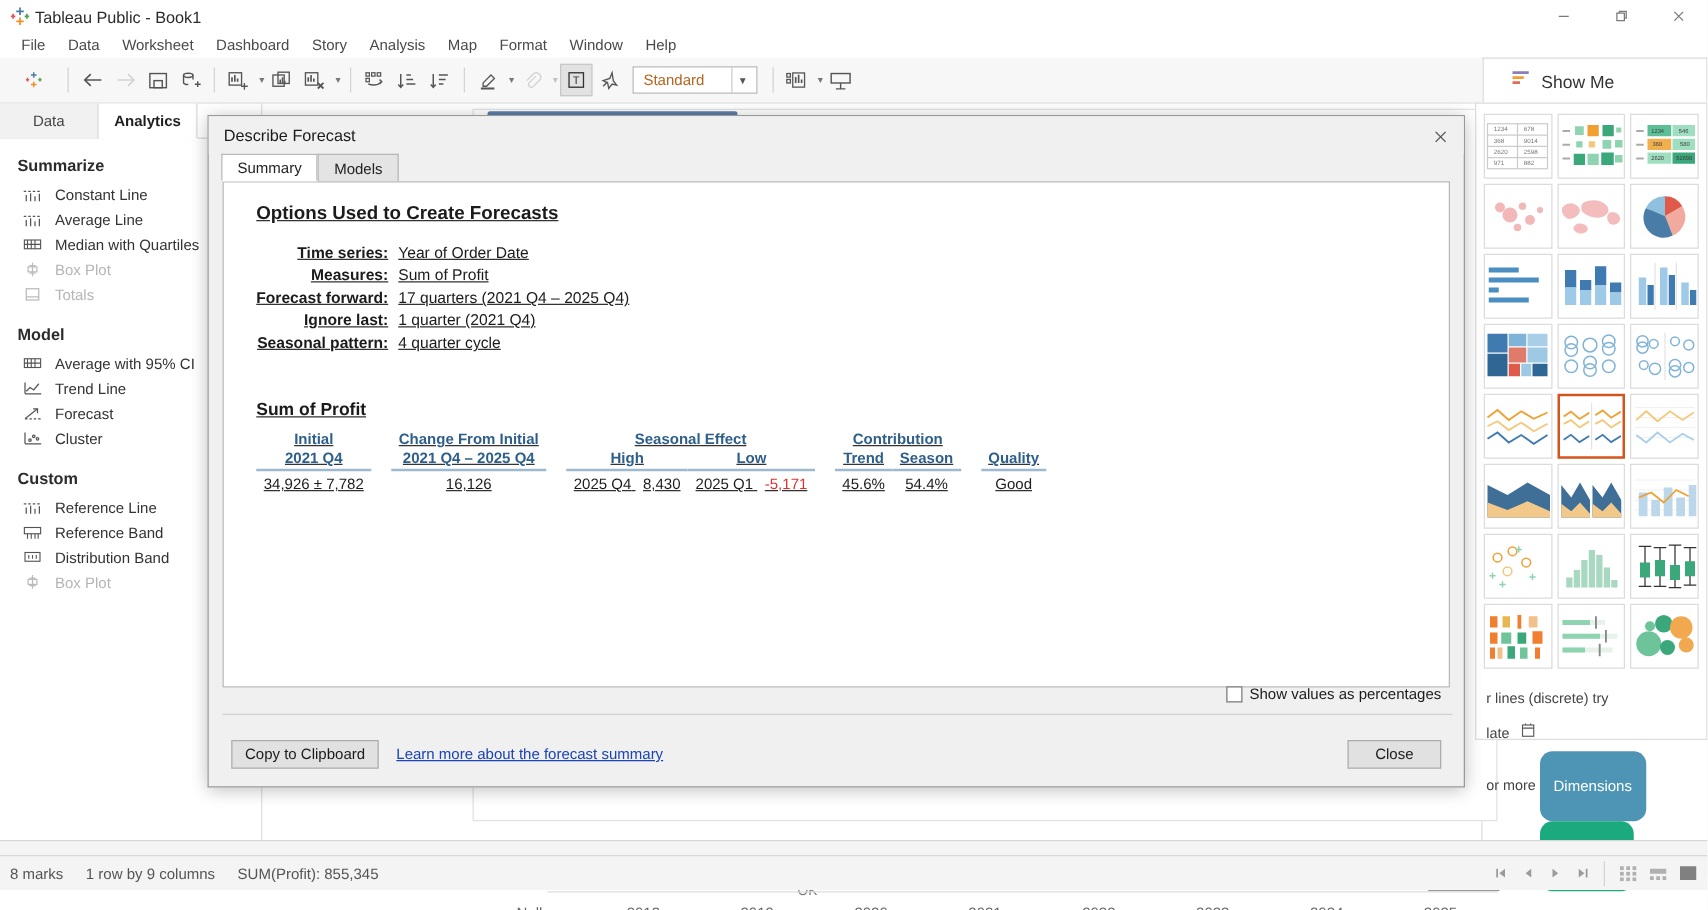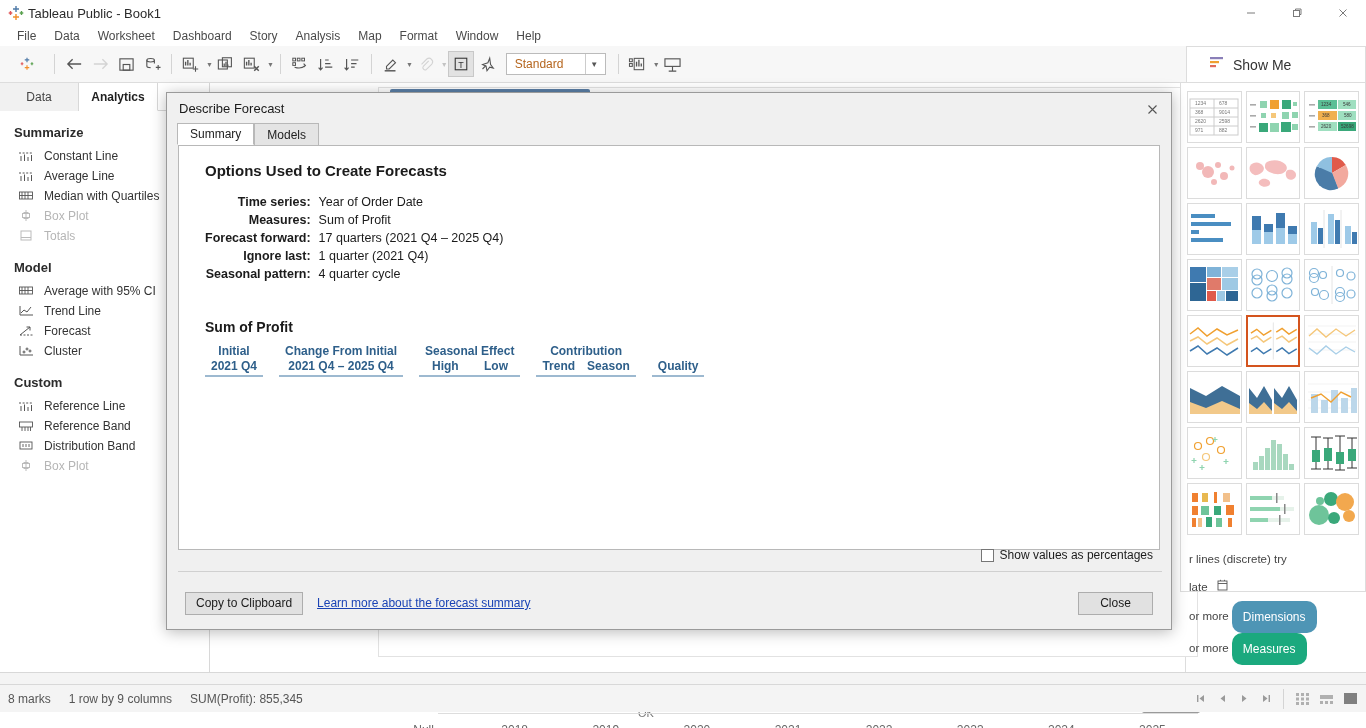--- a/index.html
+++ b/index.html
@@ -112,21 +112,21 @@
     background: #fff; border: 1px solid #ddd; padding: 8px 6px;
   }
   .sm-grid { display: grid; grid-template-columns: repeat(3, 1fr); gap: 4px; }
   .sm-cell {
     height: 52px; border: 1px solid #dcdcdc; background: #fff;
     display: flex; align-items: center; justify-content: center; overflow: hidden;
   }
   .sm-cell.sel { border: 2px solid #d4541e; }
   .sm-text { margin-top: 10px; font-size: 11.5px; color: #444; line-height: 28px; padding-left: 2px; }
   .pill {
-    display: inline-block; color: #fff; border-radius: 10px; padding: 2px 11px;
+    display: inline-block; color: #fff; border-radius: 10px; padding: 14px 11px;
     font-size: 12px; vertical-align: middle;
   }
   .pill.dim { background: #4e95b5; }
   .pill.mea { background: #1ba97e; }
 
   
   .sheetbar {
     position: absolute; bottom: 28px; left: 0; width: 1366px; height: 28px;
     background: #f4f4f4; border-top: 1px solid #d8d8d8; display: flex; align-items: stretch;
   }
@@ -162,21 +162,21 @@
   }
   .dlg-tabs { display: flex; padding-left: 10px; height: 22px; align-items: flex-end; }
   .dlg-tab {
     height: 22px; padding: 0 12px; font-size: 12px; color: #222;
     border: 1px solid #b8b8b8; background: #e4e4e4;
     display: flex; align-items: center; border-bottom: none;
   }
   .dlg-tab.active { background: #fff; border-bottom: 1px solid #fff; position: relative; z-index: 2; }
   .dlg-body {
     margin: 0 11px; height: 405px; background: #fff; border: 1px solid #b8b8b8;
-    padding: 16px 18px; position: relative;
+    padding: 16px 18px; position: relative; text-decoration: underline;
   }
   .opt-title { font-size: 15px; font-weight: bold; color: #1b1b1b; margin: 0 0 14px 8px; }
   .opt-table { border-collapse: collapse; margin-left: 8px; }
   .opt-table td { font-size: 12.5px; padding: 2px 0; vertical-align: top; }
   .opt-lbl { text-align: right; font-weight: bold; color: #1b1b1b; padding-right: 8px !important; white-space: nowrap; }
   .opt-val { color: #1b1b1b; white-space: nowrap; }
 
   .sop-title { font-size: 14px; font-weight: bold; color: #1b1b1b; margin: 36px 0 8px 8px; }
   .stat-table { border-collapse: collapse; margin-left: 8px; }
   .stat-table th {
@@ -1077,20 +1077,39 @@
           <th class="sub">2021 Q4 – 2025 Q4</th>
           <th class="spacer-col"></th>
           <th class="sub">High</th>
           <th class="sub">Low</th>
           <th class="spacer-col"></th>
           <th class="sub">Trend</th>
           <th class="sub">Season</th>
           <th class="spacer-col"></th>
           <th class="sub">Quality</th>
         </tr>
+        <tr>
+          <td>34,926 ±  7,782</td>
+          <td class="spacer-col"></td>
+          <td>16,126</td>
+          <td class="spacer-col"></td>
+          <td>
+            <span>2025 Q4</span>
+            <span style="margin-left:6px;">8,430</span>
+          </td>
+          <td>
+            <span>2025 Q1</span>
+            <span class="neg" style="margin-left:6px;">-5,171</span>
+          </td>
+          <td class="spacer-col"></td>
+          <td>45.6%</td>
+          <td>54.4%</td>
+          <td class="spacer-col"></td>
+          <td>Good</td>
+        </tr>
       </tbody>
         </table>
     </div>
 
     <div class="dlg-check">
       <span class="chkbox"></span>
       <span>Show values as percentages</span>
     </div>
 
     <div class="dlg-sep"></div>

